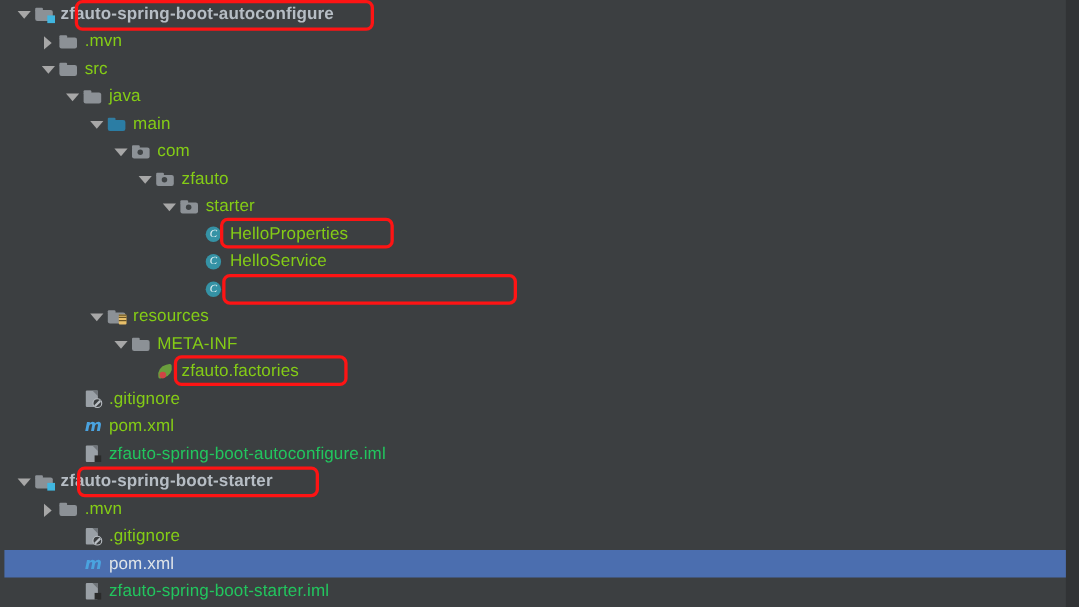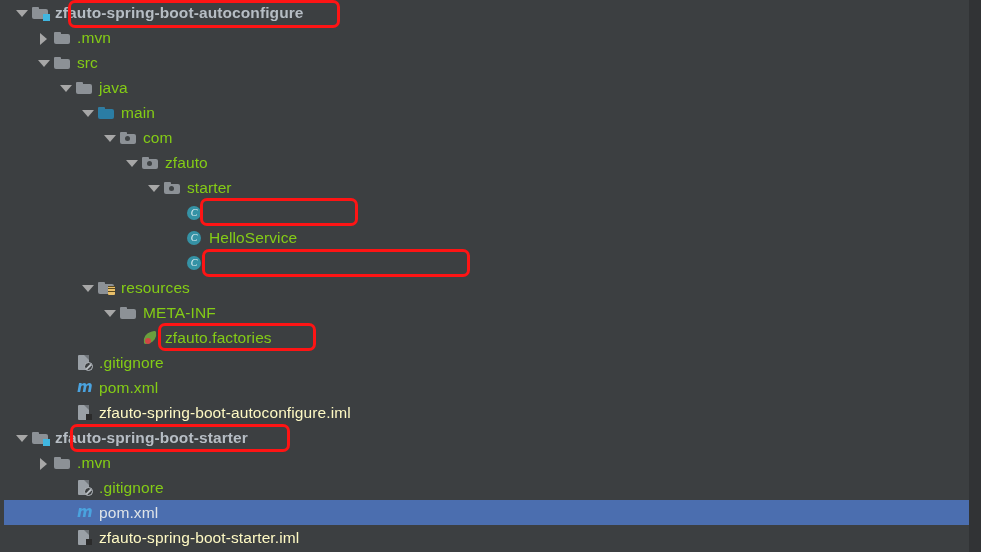--- a/index.html
+++ b/index.html
@@ -260,21 +260,21 @@
   .label {
     flex: 0 0 auto;
     color: #84cc16;
     font-size: 15.5px;
     letter-spacing: 0.1px;
   }
   .label.module {
     font-weight: bold;
     color: #b6bdc4;
   }
-  .label.iml { color: #fef9c3; }
+  .label.iml { color: #22c55e; }
   .label.sel { color: #dfe4e8; }
 
   
   .annot {
     position: absolute;
     border: 3px solid #fe1414;
     border-radius: 7px;
     box-sizing: border-box;
     pointer-events: none;
     z-index: 50;
@@ -340,20 +340,21 @@
           <i class="dot"></i>
         </span>
         <span class="label">starter</span>
       </div>
       <div class="row">
         <span class="indent" style="width: 164px;"></span>
         <span class="toggle"></span>
         <span class="icon ic-class">
           <i class="circle">C</i>
         </span>
+        <span class="label">HelloProperties</span>
       </div>
       <div class="row">
         <span class="indent" style="width: 164px;"></span>
         <span class="toggle"></span>
         <span class="icon ic-class">
           <i class="circle">C</i>
         </span>
         <span class="label">HelloService</span>
       </div>
       <div class="row">

